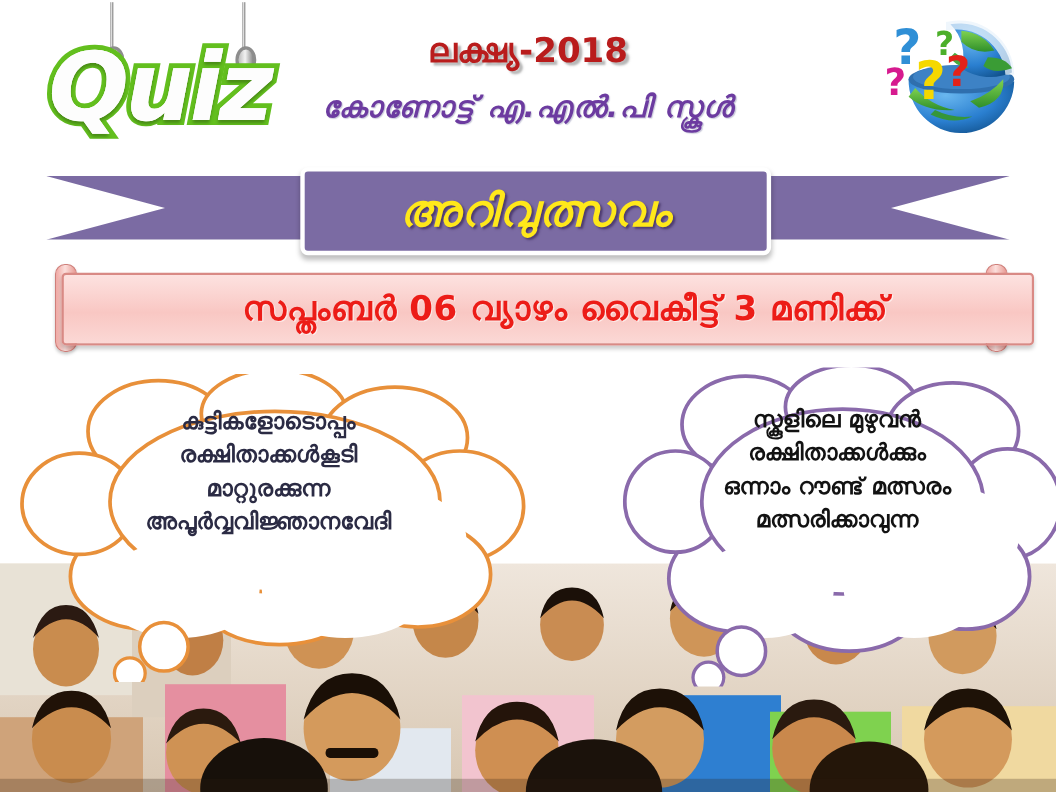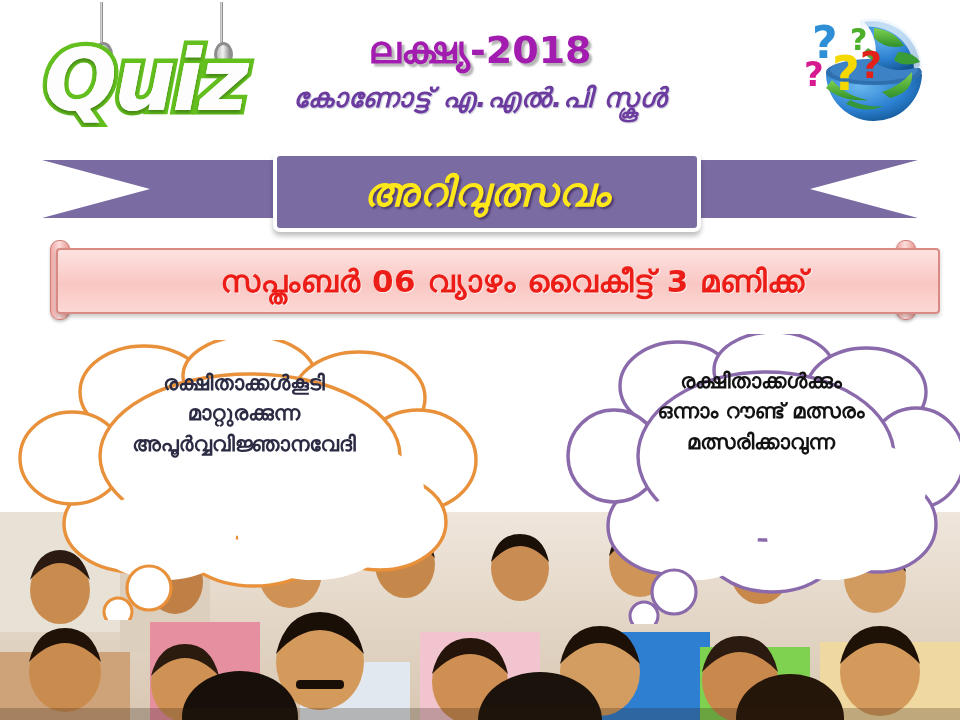--- a/index.html
+++ b/index.html
@@ -29,22 +29,22 @@
   .quiz-word-top{position:absolute;left:0;top:28px;width:250px;height:100px;
         font-family:"DejaVu Sans", sans-serif;font-weight:bold;
         font-size:86px;line-height:100px;letter-spacing:-3px;
         color:#fdfdfd;text-align:center;font-style:italic;}
 
   
   #globe-icon{position:absolute;right:18px;top:4px;width:140px;height:130px;}
 
   
   #main-title{position:absolute;left:0;top:28px;width:960px;text-align:center;
-      font-family:"DejaVu Sans", sans-serif;font-weight:bold;font-size:38px;
-      color:#a21caf;letter-spacing:0px;text-shadow:3px 3px 2px rgba(120,120,120,.55);}
+      font-family:"DejaVu Sans", sans-serif;font-weight:bold;font-size:31px;
+      color:#b91c1c;letter-spacing:0px;text-shadow:3px 3px 2px rgba(120,120,120,.55);}
   #school-name{position:absolute;left:0;top:82px;width:960px;text-align:center;
       font-family:"DejaVu Sans", sans-serif;font-weight:bold;font-size:27px;
       color:#6c3ba0;font-style:italic;letter-spacing:1px;
       text-shadow:1px 1px 1px rgba(120,120,160,.4);}
 
   
   #ribbon{position:absolute;left:42px;top:160px;width:876px;height:62px;}
   .ribbon-left{position:absolute;left:0;top:0;width:300px;height:58px;
       background:#7b6ba3;
       clip-path:polygon(0 0,100% 0,100% 100%,0 100%,36% 50%);
@@ -238,20 +238,21 @@
         <ellipse cx="236" cy="116" rx="150" ry="82"></ellipse>
       </g>
       <ellipse cx="236" cy="116" rx="146" ry="78" fill="#ffffff" stroke="none"></ellipse>
       <ellipse cx="150" cy="196" rx="72" ry="44" fill="#ffffff" stroke="none"></ellipse>
       <ellipse cx="300" cy="196" rx="76" ry="44" fill="#ffffff" stroke="none"></ellipse>
       <ellipse cx="340" cy="150" rx="70" ry="46" fill="#ffffff" stroke="none"></ellipse>
       <circle cx="135" cy="248" r="22" fill="#ffffff" stroke="#e8903a" stroke-width="3.2"></circle>
       <circle cx="104" cy="272" r="14" fill="#ffffff" stroke="#e8903a" stroke-width="3"></circle>
     </svg>
     <div class="bubble-text">
+      <span class="bline">കുട്ടികളോടൊപ്പം</span>
       <span class="bline">രക്ഷിതാക്കള്‍കൂടി</span>
       <span class="bline">മാറ്റുരക്കുന്ന</span>
       <span class="bline">അപൂര്‍വ്വവിജ്ഞാനവേദി</span>
     </div>
   </div>
 
   <div class="bubble" id="bubble-right">
     <svg width="394" height="290" viewBox="0 0 394 290">
       <g fill="#ffffff" stroke="#8a6aab" stroke-width="3.4">
         <ellipse cx="112" cy="52" rx="58" ry="44"></ellipse>
@@ -265,19 +266,20 @@
         <ellipse cx="200" cy="122" rx="128" ry="84"></ellipse>
       </g>
       <ellipse cx="200" cy="122" rx="124" ry="80" fill="#ffffff" stroke="none"></ellipse>
       <ellipse cx="130" cy="202" rx="62" ry="44" fill="#ffffff" stroke="none"></ellipse>
       <ellipse cx="265" cy="202" rx="64" ry="44" fill="#ffffff" stroke="none"></ellipse>
       <ellipse cx="300" cy="155" rx="60" ry="46" fill="#ffffff" stroke="none"></ellipse>
       <circle cx="108" cy="258" r="22" fill="#ffffff" stroke="#8a6aab" stroke-width="3.2"></circle>
       <circle cx="78" cy="282" r="14" fill="#ffffff" stroke="#8a6aab" stroke-width="3"></circle>
     </svg>
     <div class="bubble-text">
+      <span class="bline">സ്കൂളിലെ മുഴുവൻ</span>
       <span class="bline">രക്ഷിതാക്കൾക്കും</span>
       <span class="bline">ഒന്നാം റൗണ്ട് മത്സരം</span>
       <span class="bline">മത്സരിക്കാവുന്ന</span>
     </div>
   </div>
 
 </div>
 
 </body></html>

